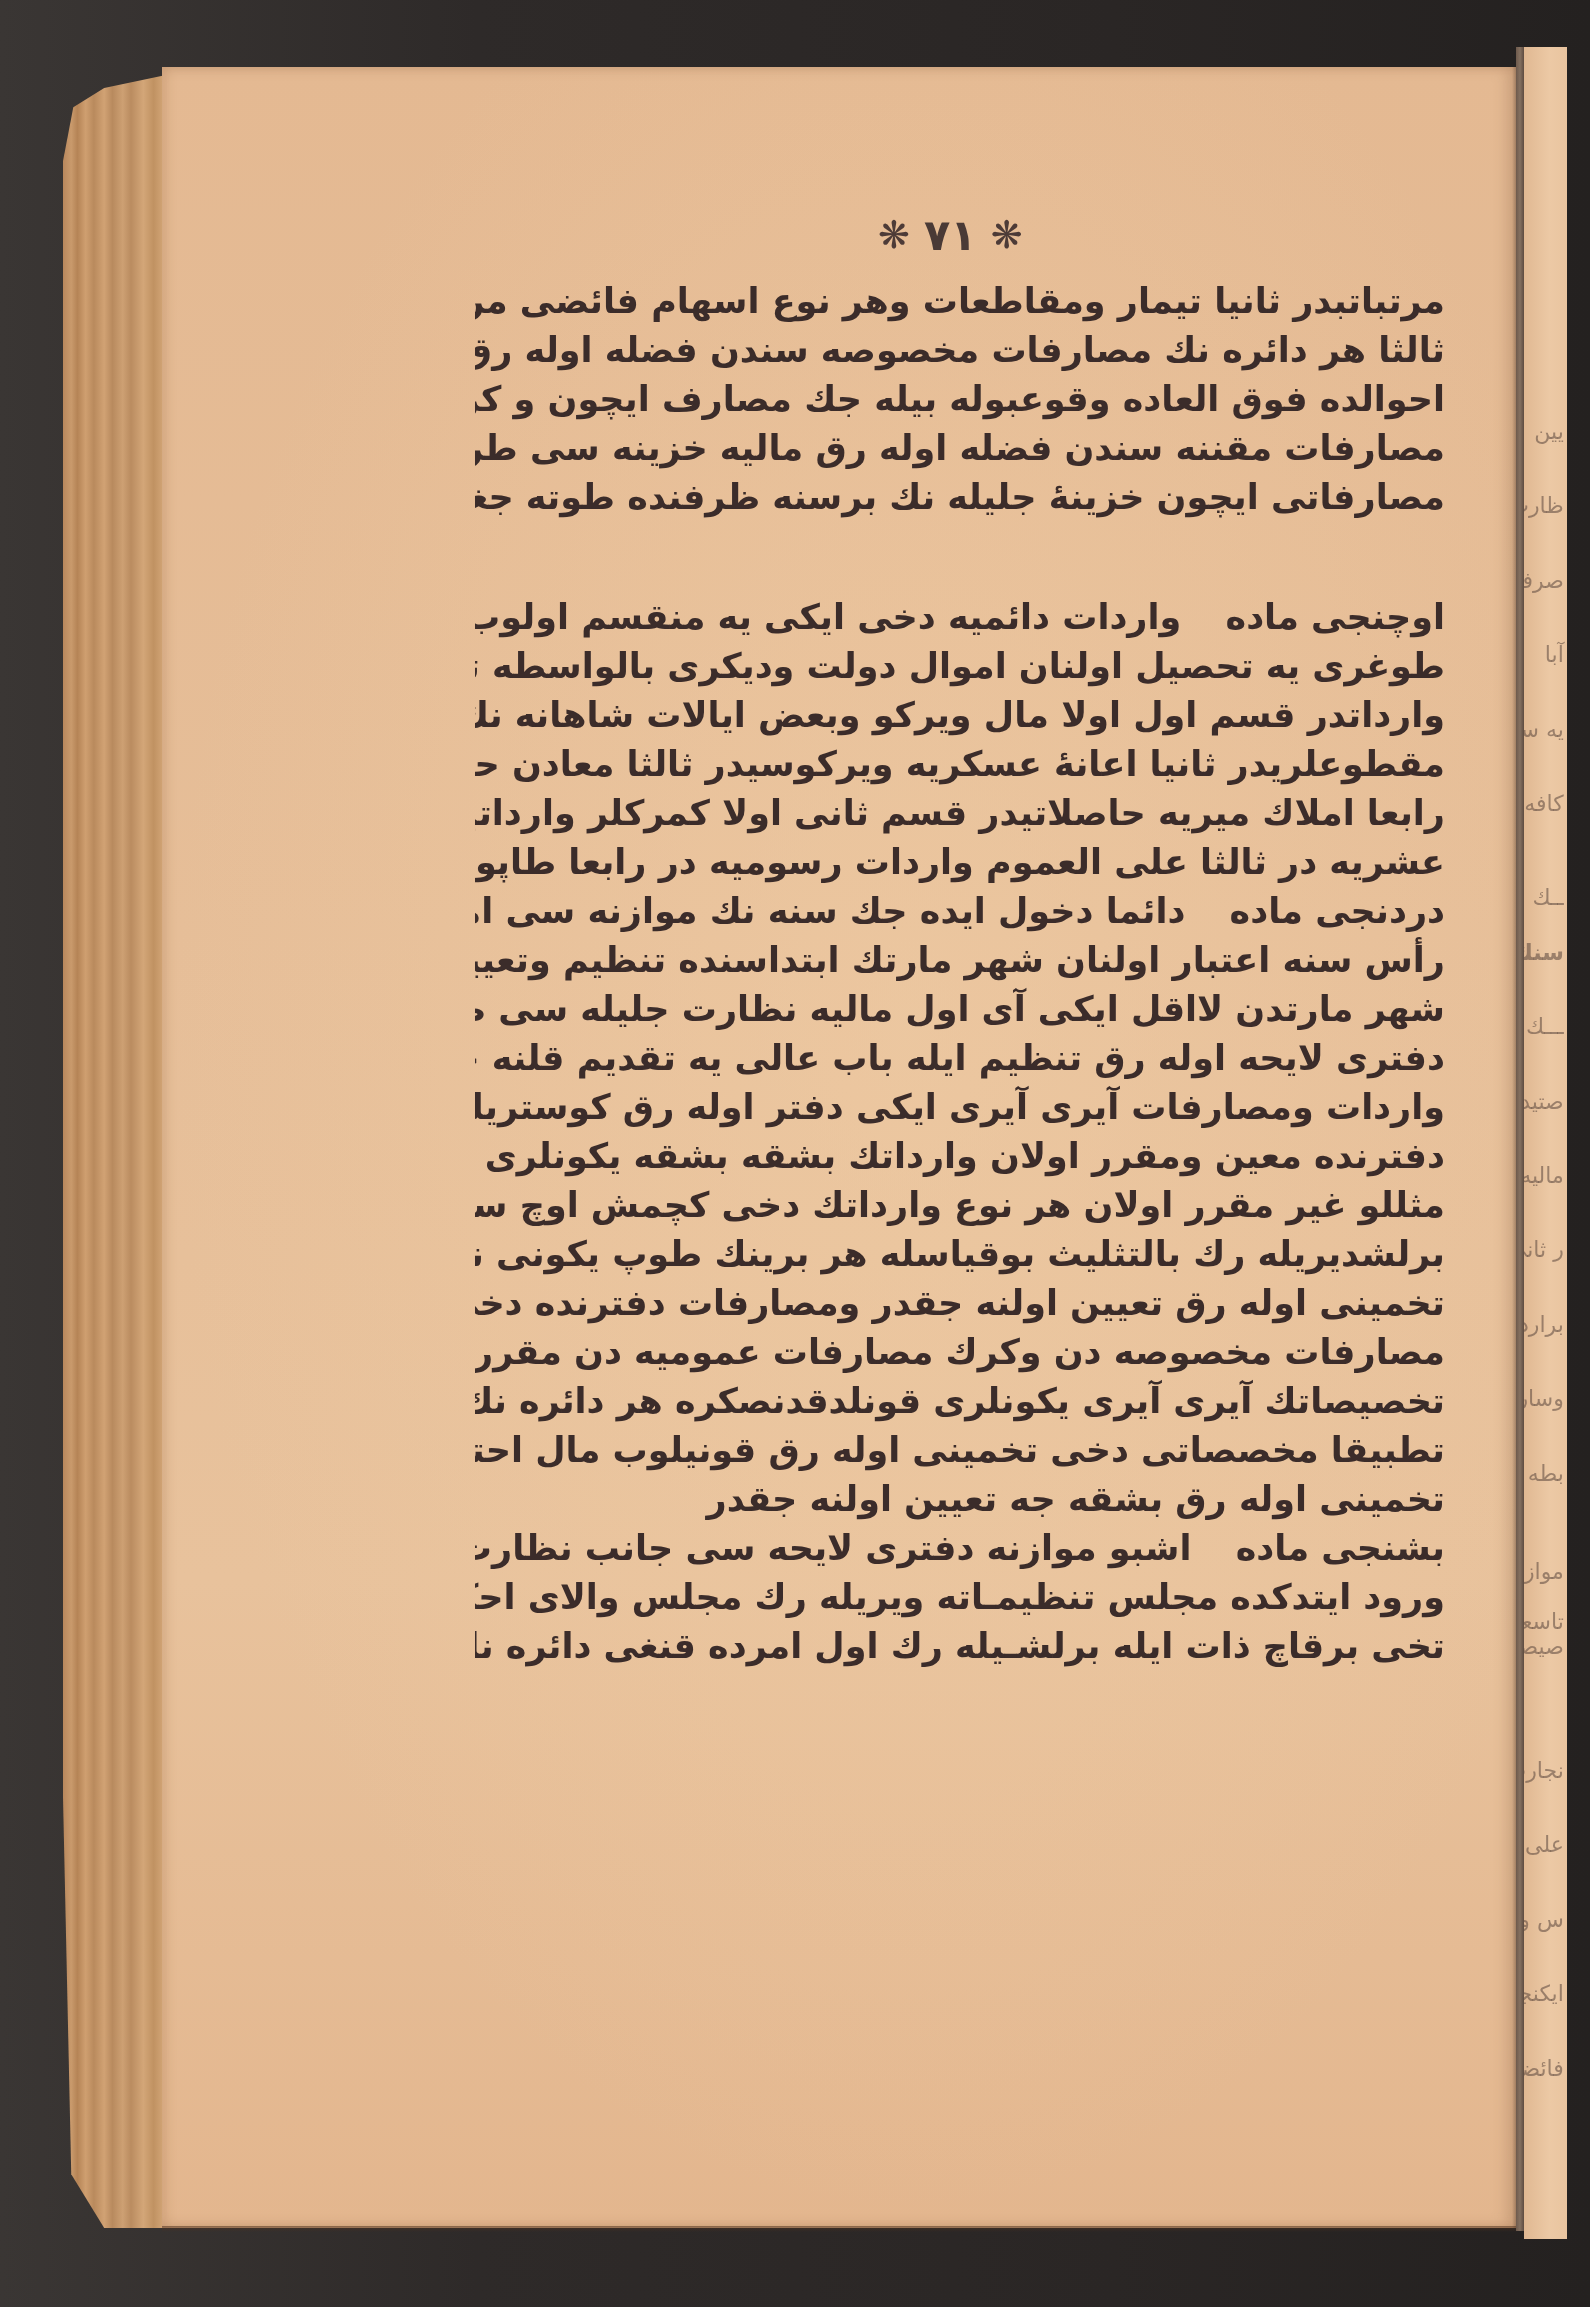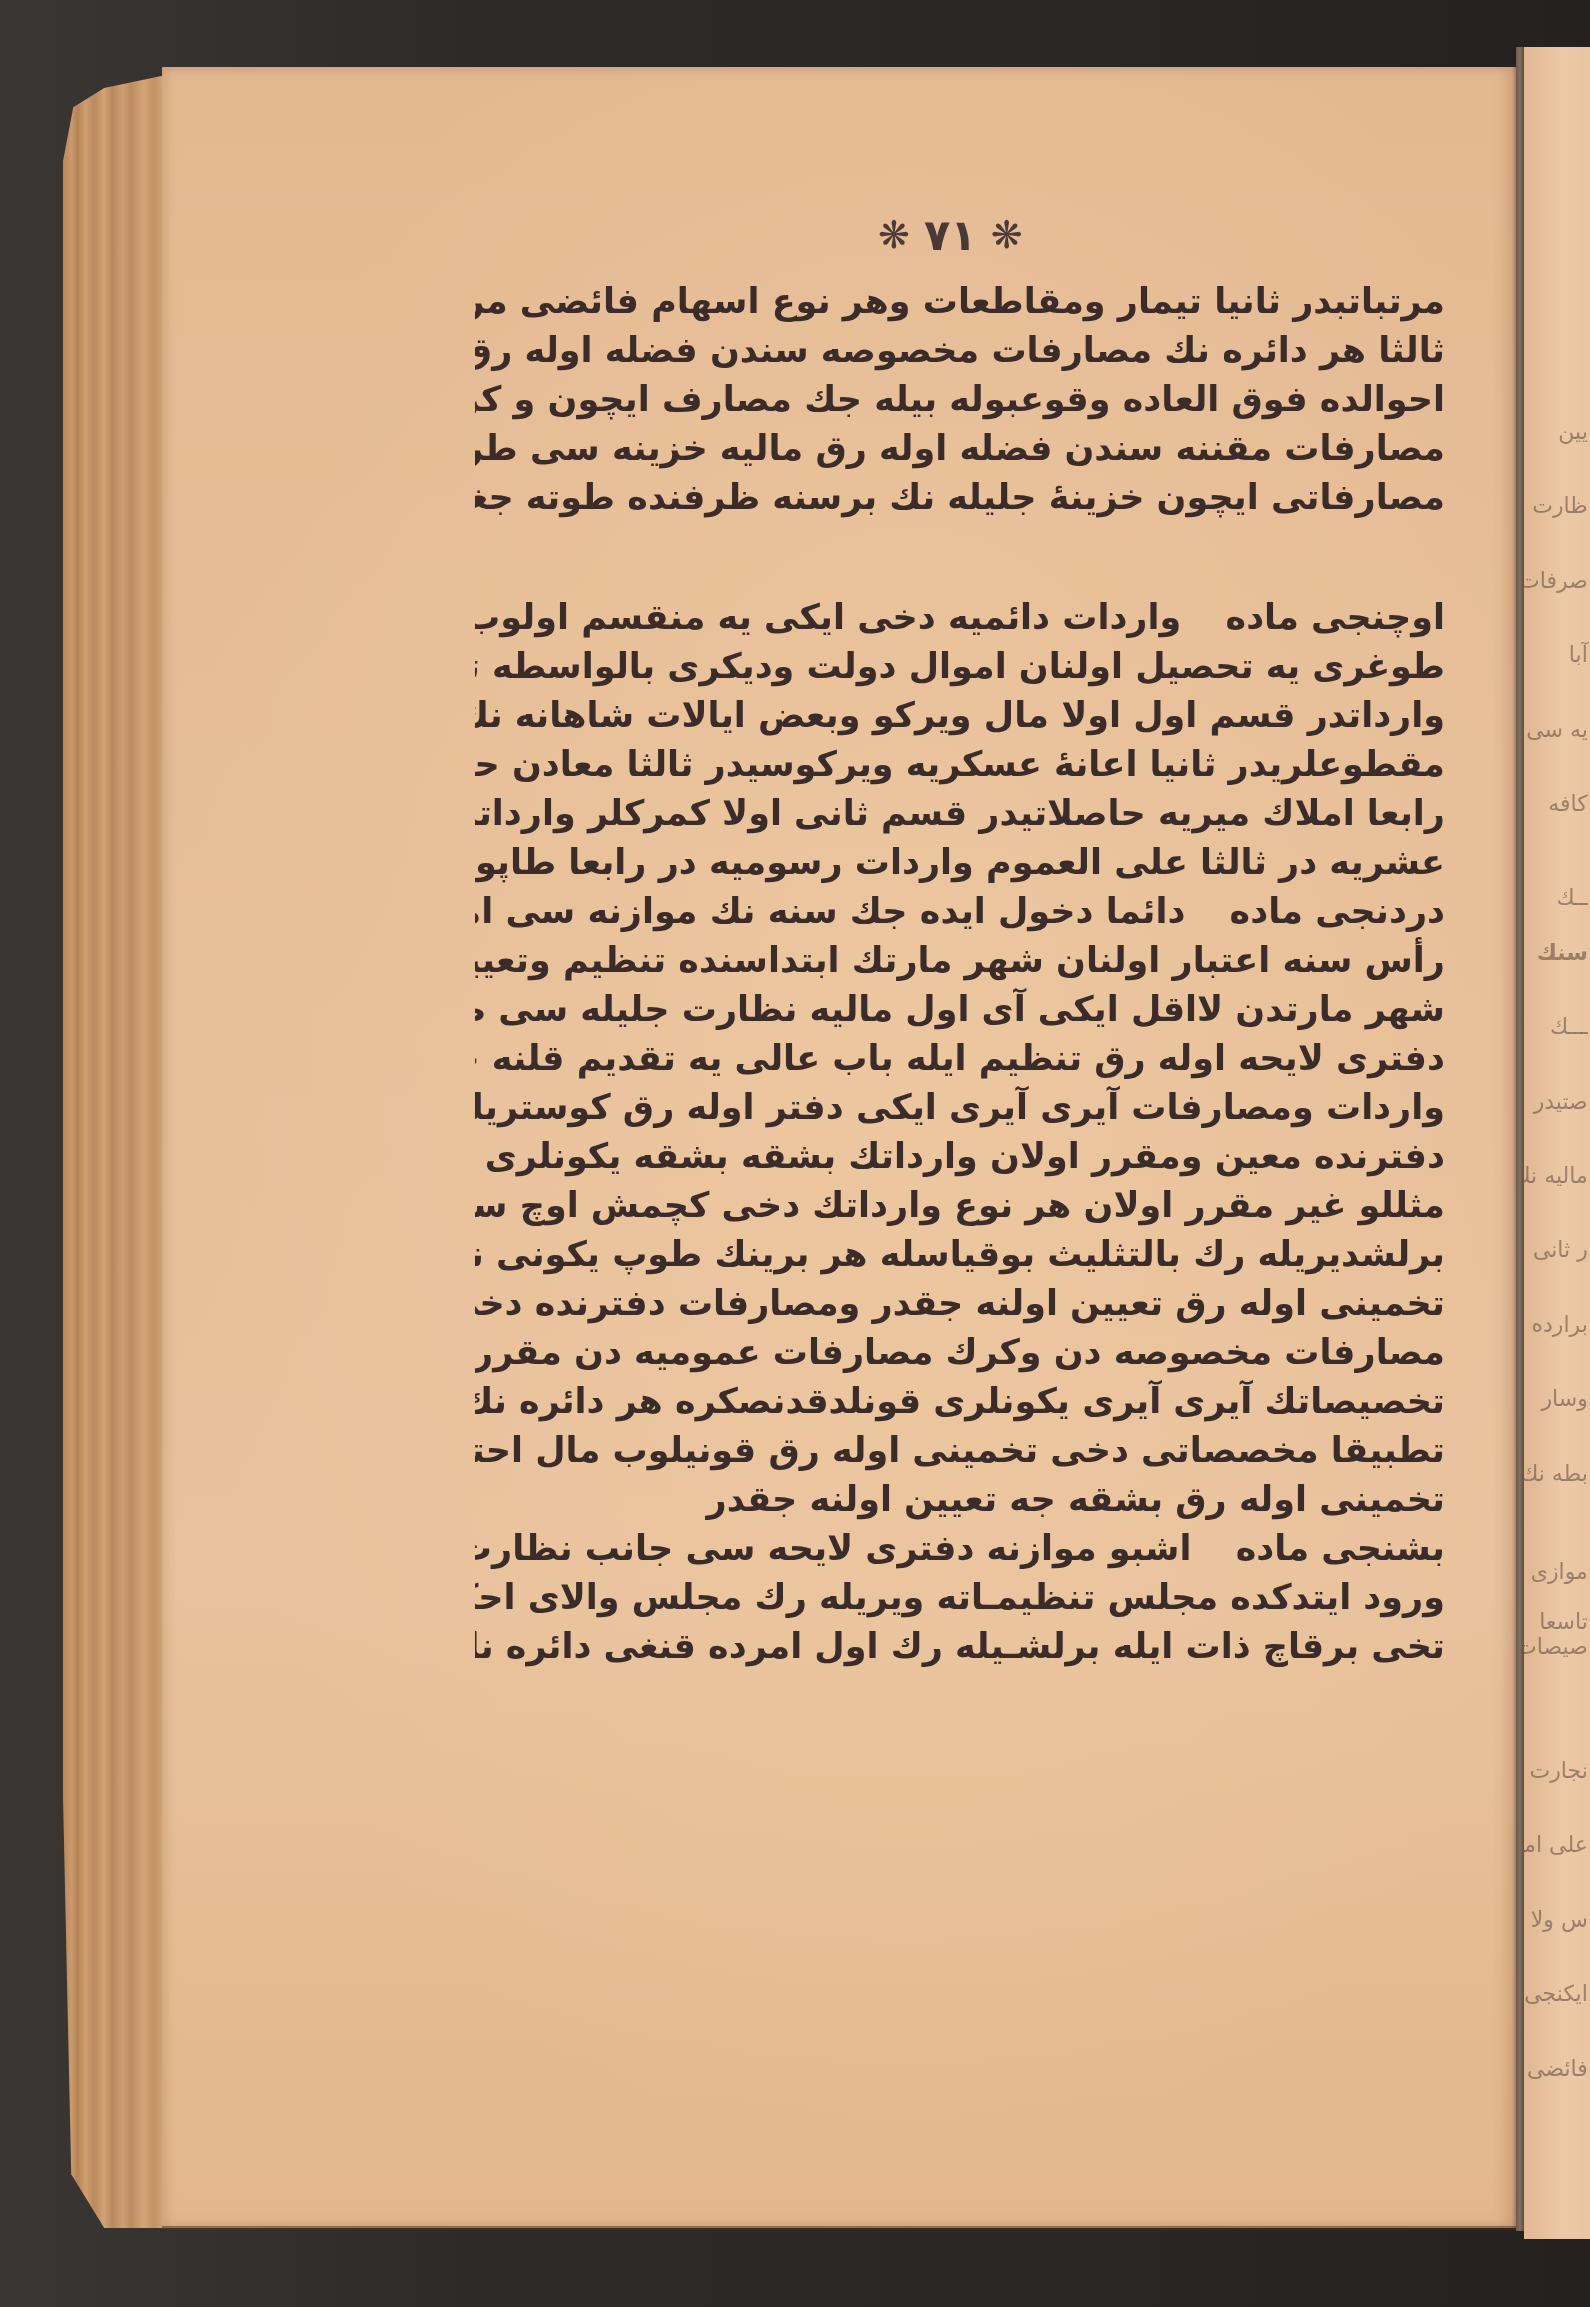--- a/index.html
+++ b/index.html
@@ -30,21 +30,21 @@
   }
   .page::after {
     content:""; position:absolute; right:0; top:0; width:4.7px; height:100%;
     background:linear-gradient(90deg,rgba(0,0,0,0),rgba(60,40,30,0.35));
   }
   .gutter {
     position:absolute; left:1516px; top:47px; width:8px; height:2184px;
     background:linear-gradient(90deg,#6e5a4c,#847060,#5d4b40);
   }
   .next-page {
-    position:absolute; left:1524px; top:47px; width:67px; height:2192px;
+    position:absolute; left:1524px; top:47px; width:43px; height:2192px;
     background:linear-gradient(90deg,#e0b892,#ecc9a5 60%,#e9c49f);
     overflow:hidden;
   }
   .next-page .frag {
     position:absolute; right:3.2px; font-size:22px; color:rgba(90,70,60,0.55);
     direction:rtl; white-space:nowrap; font-family:"DejaVu Sans", sans-serif;
   }
   .bottom-shadow {
     position:absolute; left:162px; top:2226px; width:1355px; height:6.3px;
     background:linear-gradient(180deg,rgba(80,50,30,0.6),rgba(0,0,0,0));

